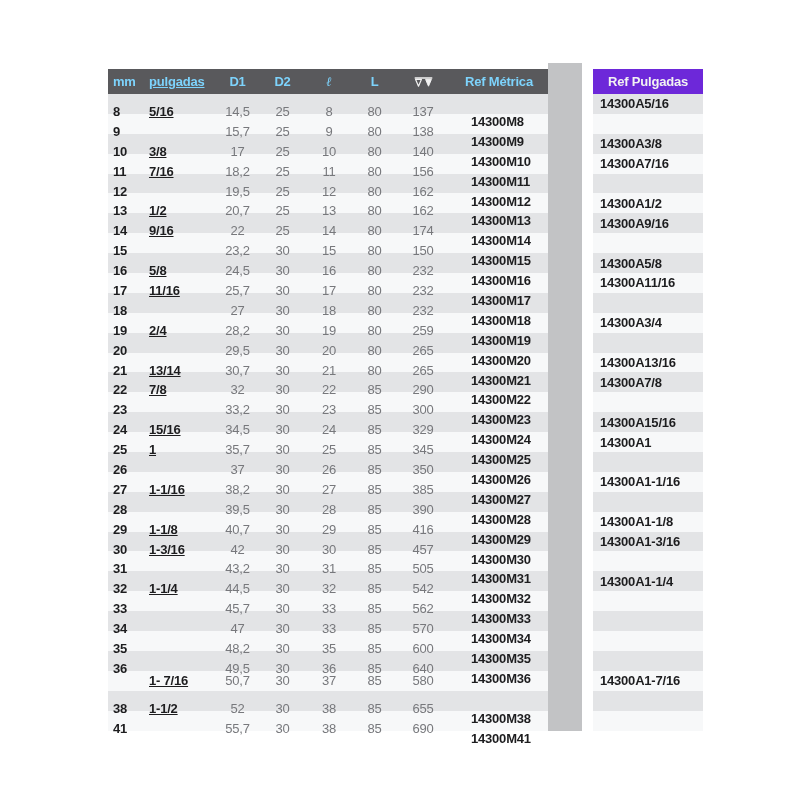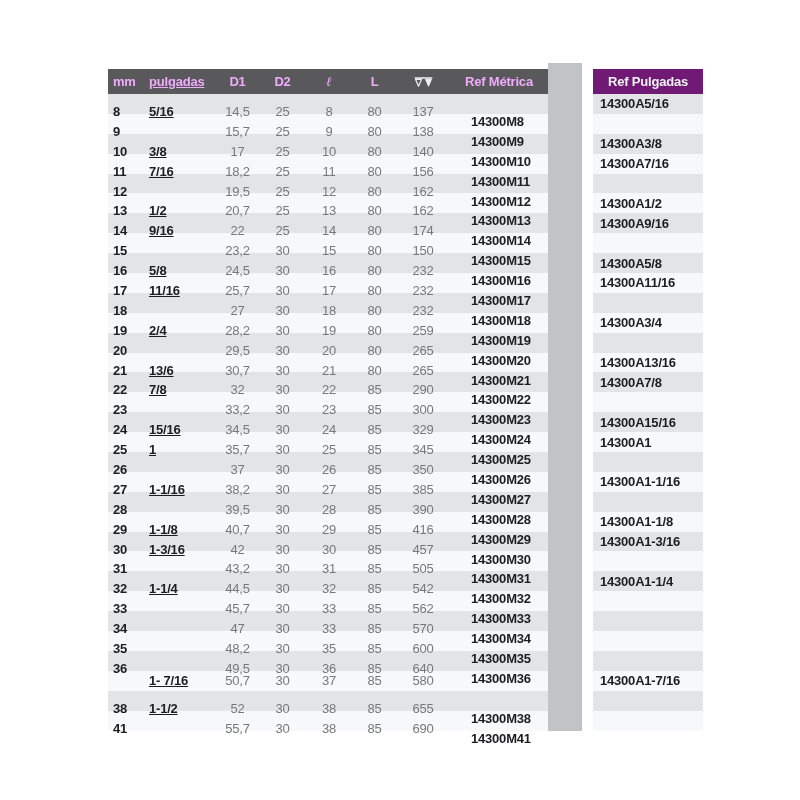--- a/index.html
+++ b/index.html
@@ -26,21 +26,21 @@
     width: 440px;
   }
   .m-grid {
     display: grid;
     grid-template-columns: 37px 70px 45px 45px 48px 43px 54px 98px;
     align-items: center;
   }
   .m-header {
     height: 25px;
     background: #59595c;
-    color: #f0abfc;
+    color: #7dd3fc;
     font-size: 13px;
     font-weight: 700;
     letter-spacing: -0.2px;
   }
   .m-row {
     height: 19.9px;
     font-size: 13px;
     letter-spacing: -0.2px;
   }
   .stripe-a { background: #e3e4e6; }
@@ -68,21 +68,21 @@
 
   
   .ref-table {
     position: absolute;
     left: 593px;
     top: 69px;
     width: 110px;
   }
   .r-header {
     height: 25px;
-    background: #701a75;
+    background: #6d28d9;
     color: #f2f2f2;
     font-size: 13px;
     font-weight: 700;
     letter-spacing: -0.2px;
     display: flex;
     align-items: center;
     justify-content: center;
   }
   .r-row {
     height: 19.9px;
@@ -246,21 +246,21 @@
           <div class="cell-pulg txt-bold"></div>
           <div class="cell-center txt-gray">29,5</div>
           <div class="cell-center txt-gray">30</div>
           <div class="cell-center txt-gray">20</div>
           <div class="cell-center txt-gray">80</div>
           <div class="cell-center txt-gray">265</div>
           <div class="cell-ref txt-bold">14300M20</div>
         </div>
         <div class="m-grid m-row stripe-b">
           <div class="cell-left txt-bold">21</div>
-          <div class="cell-pulg txt-bold">13/6</div>
+          <div class="cell-pulg txt-bold">13/14</div>
           <div class="cell-center txt-gray">30,7</div>
           <div class="cell-center txt-gray">30</div>
           <div class="cell-center txt-gray">21</div>
           <div class="cell-center txt-gray">80</div>
           <div class="cell-center txt-gray">265</div>
           <div class="cell-ref txt-bold">14300M21</div>
         </div>
         <div class="m-grid m-row stripe-a">
           <div class="cell-left txt-bold">22</div>
           <div class="cell-pulg txt-bold">7/8</div>

